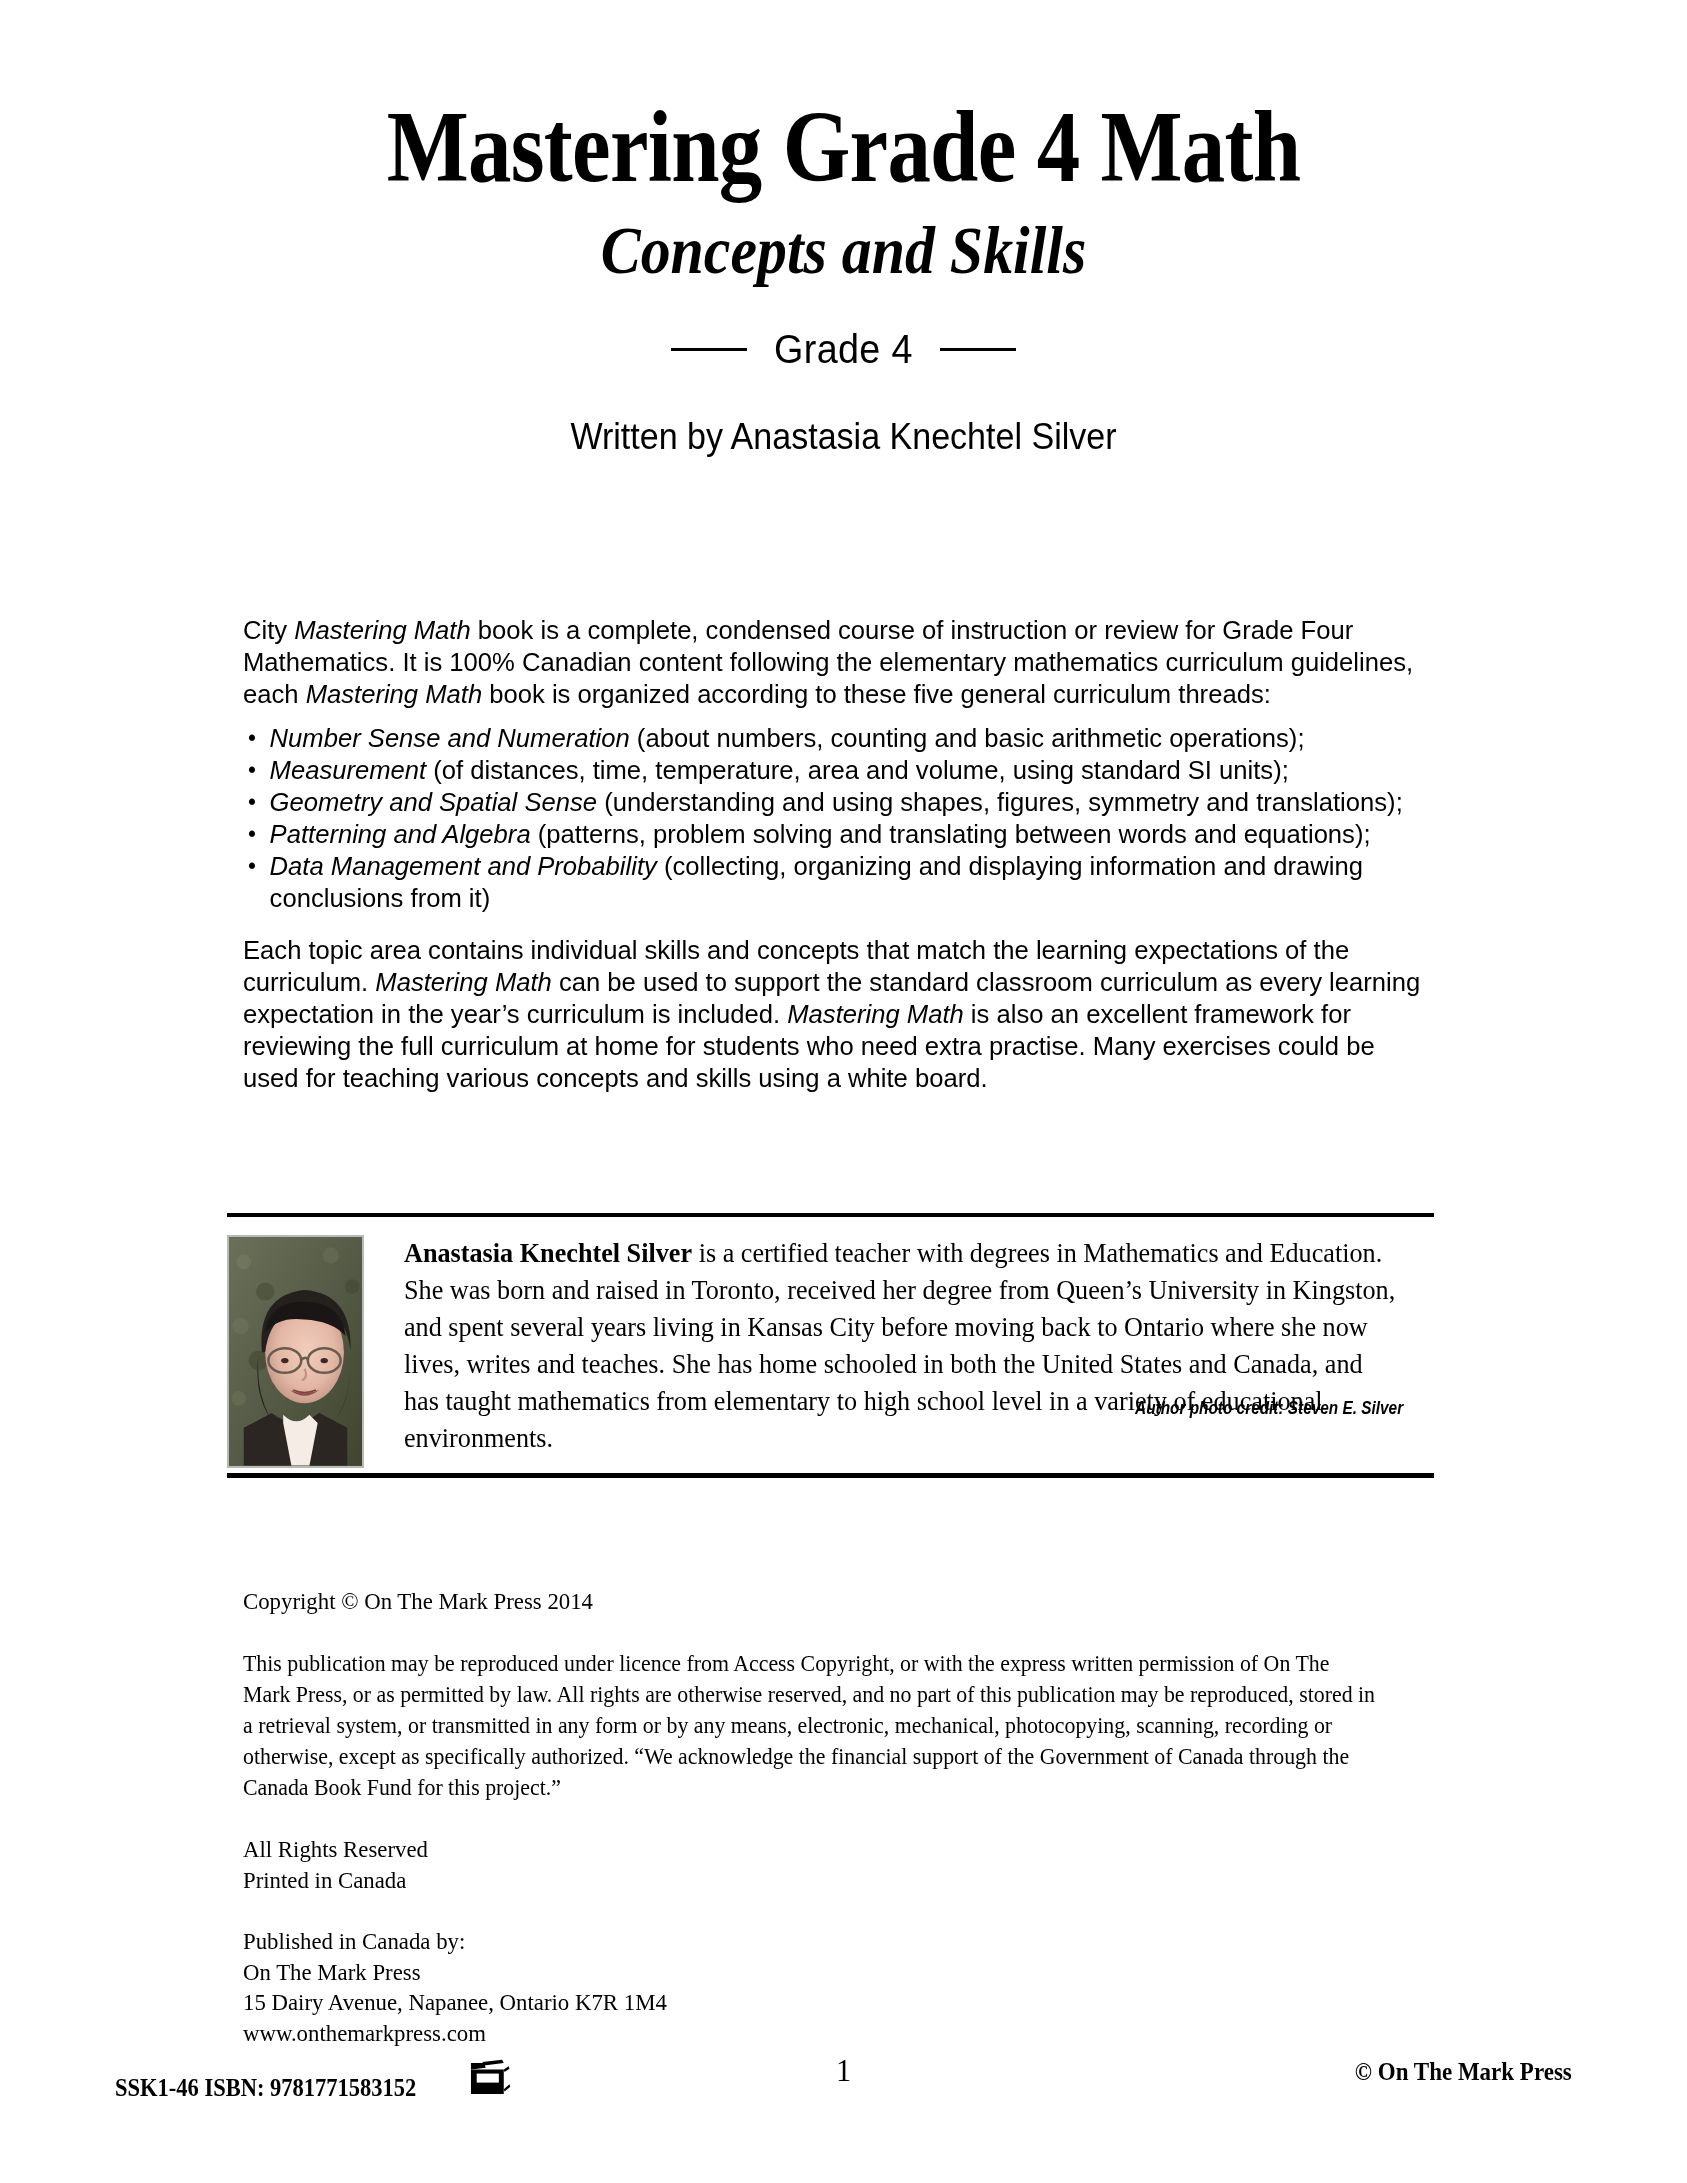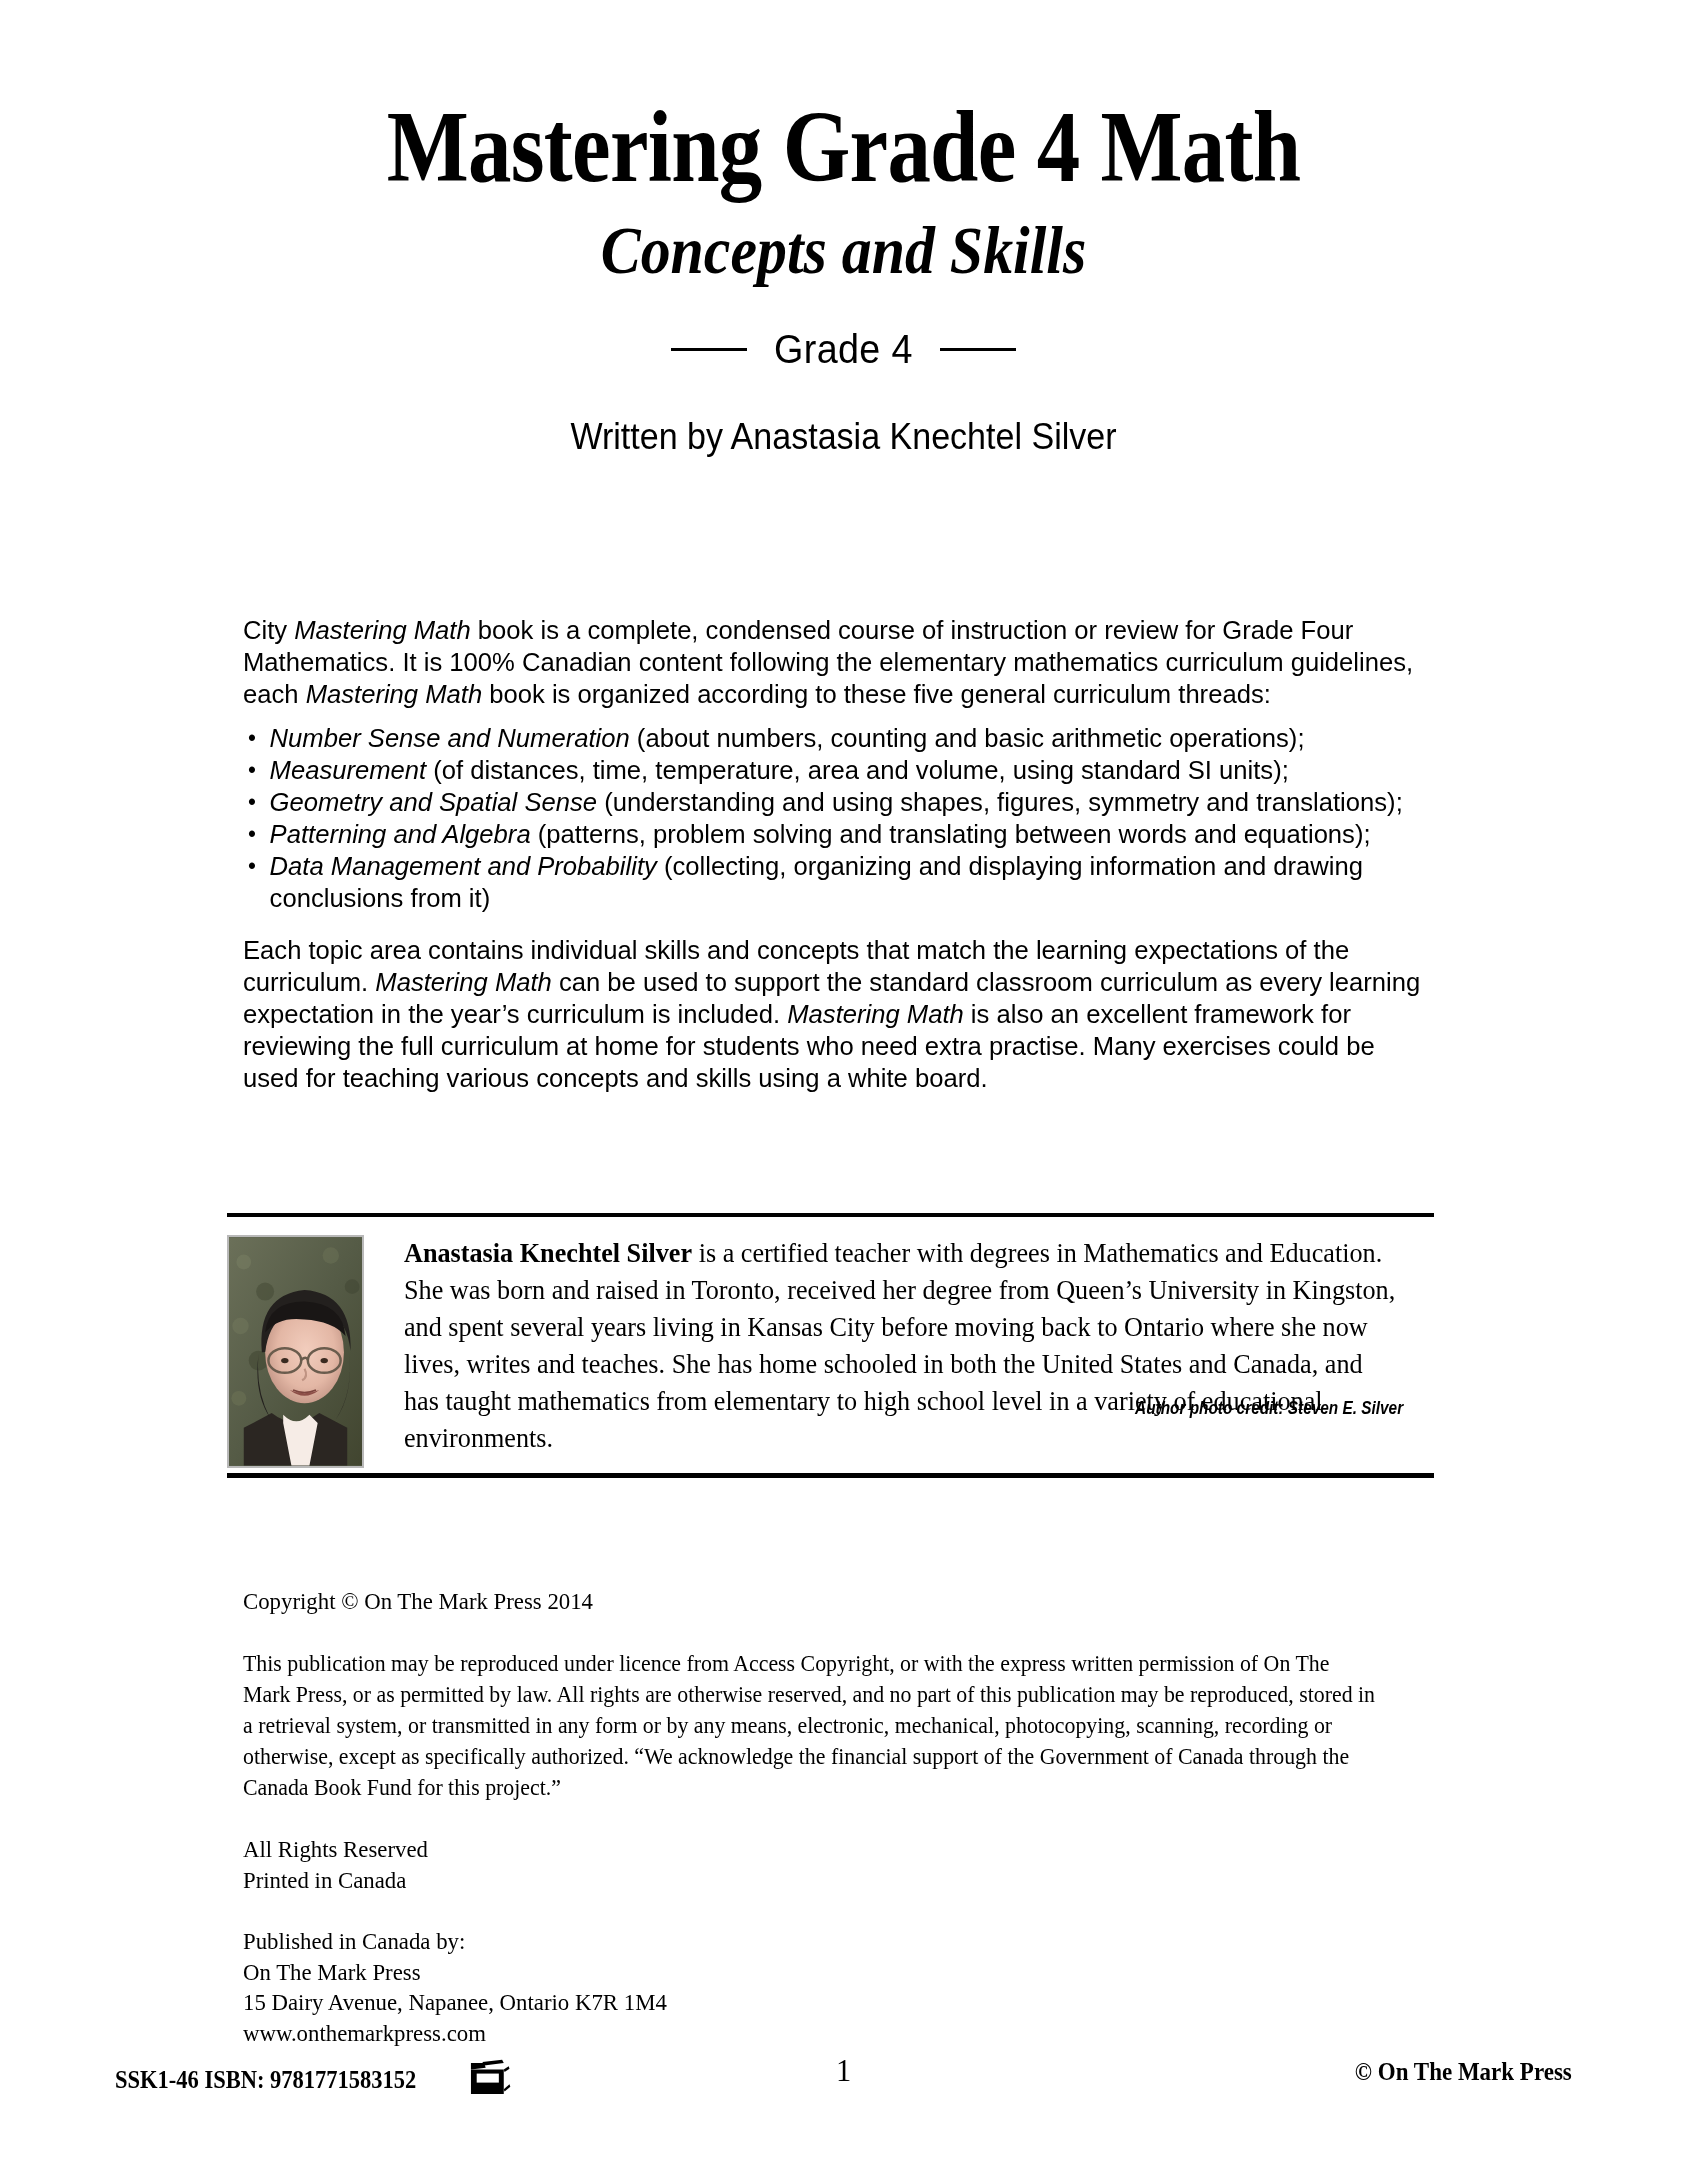--- a/index.html
+++ b/index.html
@@ -217,21 +217,21 @@
     left: 115px;
     right: 115px;
     top: 2051px;
     height: 49px;
   }
   .footer-left {
     position: absolute;
     left: 0;
     top: 6.6px;
     display: flex;
-    align-items: center;
+    align-items: flex-end;
     gap: 11.5px;
   }
   .footer-isbn {
     font-family: "Liberation Serif", serif;
     font-weight: bold;
     font-size: 25px;
     transform: scaleX(0.9);
     transform-origin: left center;
     white-space: nowrap;
   }

